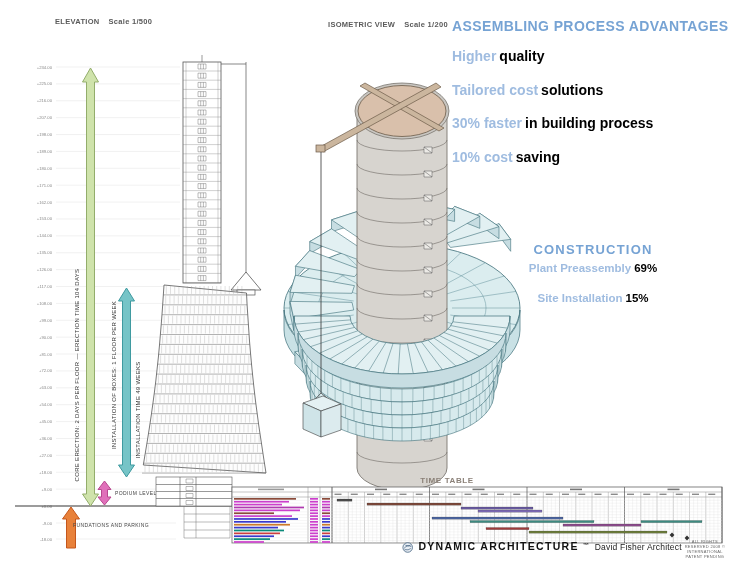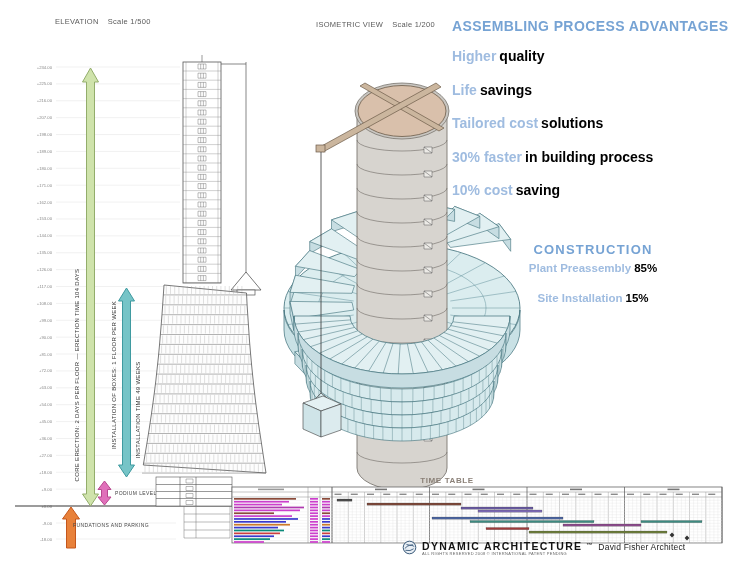--- a/index.html
+++ b/index.html
@@ -1,33 +1,33 @@
 <!DOCTYPE html>
 <html><head>
 <meta charset="utf-8">
 <style>
   * { margin:0; padding:0; box-sizing:border-box; }
   html,body { width:730px; height:566px; background:#fff; }
   .canvas { position:relative; width:730px; height:566px; background:#fff;
             font-family:"Liberation Sans", sans-serif; overflow:hidden; }
-  .hdr { position:absolute; font-size:7.5px; font-weight:400; color:#5a5a5a;
+  .hdr { position:absolute; font-size:7.5px; font-weight:700; color:#5a5a5a;
          letter-spacing:.3px; display:flex; gap:9px; }
   #hdr-elevation { left:55px; top:17px; }
-  #hdr-isometric { left:316px; top:20px; }
+  #hdr-isometric { left:328px; top:20px; }
   .adv-panel { position:absolute; left:452px; top:18px; width:276px; }
   .adv-title { font-size:14px; font-weight:700; color:#76a3d4; letter-spacing:.4px; white-space:nowrap; margin-bottom:14px; }
   .adv-item { font-size:14px; margin-bottom:17.5px; white-space:nowrap; }
   .lt { color:#9fbce0; font-weight:600; }
   .bd { color:#000; font-weight:700; margin-left:3px; }
   .cons-panel { position:absolute; left:460px; top:242px; width:266px; text-align:center; }
   .cons-title { font-size:13px; font-weight:700; color:#76a3d4; letter-spacing:1.2px; margin-bottom:5px; }
   .cons-item { font-size:11.5px; margin-bottom:18px; white-space:nowrap; }
   #art { position:absolute; left:0; top:0; }
   .brand { position:absolute; left:402px; top:540px; width:326px; display:flex; align-items:flex-start; gap:5px; }
-  .brand-text { display:flex; flex-direction:column; }
+  .brand-text { display:flex; flex-direction:row;text-align:center; }
   .brand-row { display:flex; align-items:baseline; white-space:nowrap; }
   .brand-name { font-size:10.5px; font-weight:800; letter-spacing:1.3px; color:#111; }
   .brand-tm { font-size:6px; font-weight:700; color:#222; margin-left:4px; position:relative; top:-3px; }
   .brand-arch { font-size:8.5px; font-weight:400; color:#222; margin-left:6px; letter-spacing:.2px; }
   .brand-rights { font-size:4px; color:#666; letter-spacing:.3px; margin-top:-1px; }
 </style>
 </head>
 <body>
 
 <div class="canvas">
@@ -37,29 +37,28 @@
     <span>Scale 1/500</span>
   </div>
   <div class="hdr" id="hdr-isometric">
     <span>ISOMETRIC VIEW</span>
     <span>Scale 1/200</span>
   </div>
 
   <div class="adv-panel">
     <div class="adv-title">ASSEMBLING PROCESS ADVANTAGES</div>
     <div class="adv-item"><span class="lt">Higher</span><span class="bd">quality</span></div>
-    <div class="adv-item"><span class="lt">Life</span><span class="bd">savings</span></div>
     <div class="adv-item"><span class="lt">Tailored cost</span><span class="bd">solutions</span></div>
     <div class="adv-item"><span class="lt">30% faster</span><span class="bd">in building process</span></div>
     <div class="adv-item"><span class="lt">10% cost</span><span class="bd">saving</span></div>
   </div>
 
   <div class="cons-panel">
     <div class="cons-title">CONSTRUCTION</div>
-    <div class="cons-item"><span class="lt">Plant Preassembly</span><span class="bd">85%</span></div>
+    <div class="cons-item"><span class="lt">Plant Preassembly</span><span class="bd">69%</span></div>
     <div class="cons-item"><span class="lt">Site Installation</span><span class="bd">15%</span></div>
   </div>
 
   <svg id="art" width="730" height="566" viewBox="0 0 730 566">
 
     <g id="g-levels">
         <line x1="56" y1="67" x2="180" y2="67" stroke="#e3e3e3" stroke-width="0.5"></line>
         <text x="52" y="68.5" text-anchor="end" font-size="4.2" fill="#8a8a8a">+234.00</text>
         <line x1="56" y1="83.885" x2="180" y2="83.885" stroke="#e3e3e3" stroke-width="0.5"></line>
         <text x="52" y="85.385" text-anchor="end" font-size="4.2" fill="#8a8a8a">+225.00</text>

